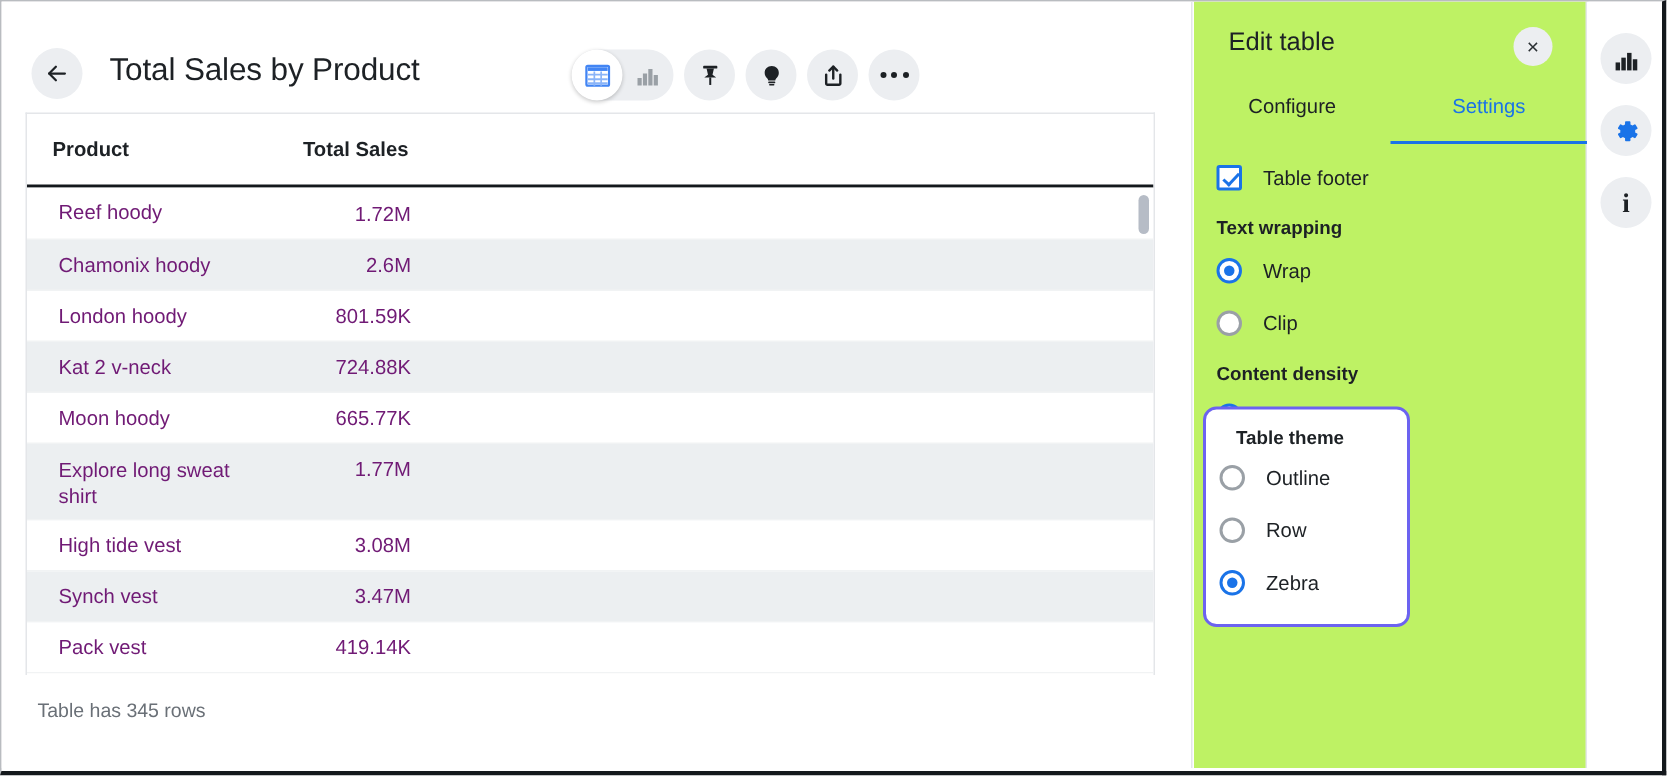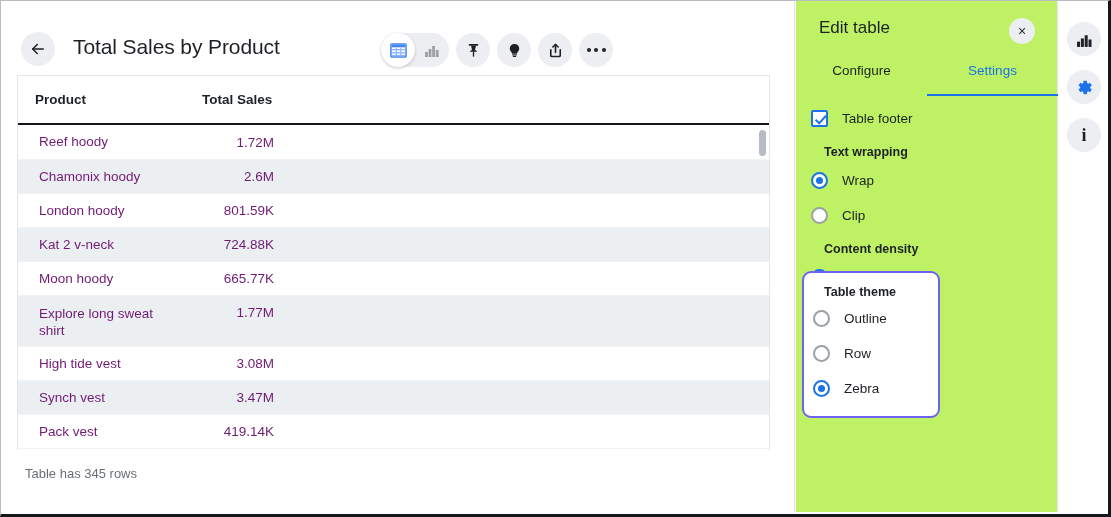--- a/index.html
+++ b/index.html
@@ -256,21 +256,21 @@
   .opt-label {
     font-size: 13.5px;
     color: #1d2125;
     margin-left: 14px;
   }
 
   .sec-head {
     font-size: 12.5px;
     font-weight: 700;
     color: #1d2125;
-    padding-left: 28px;
+    padding-left: 15px;
     margin-top: 9px;
     margin-bottom: 4px;
   }
 
   
   .cbox {
     width: 17px; height: 17px;
     border: 2px solid #1a73e8;
     border-radius: 2px;
     background: #fff;

